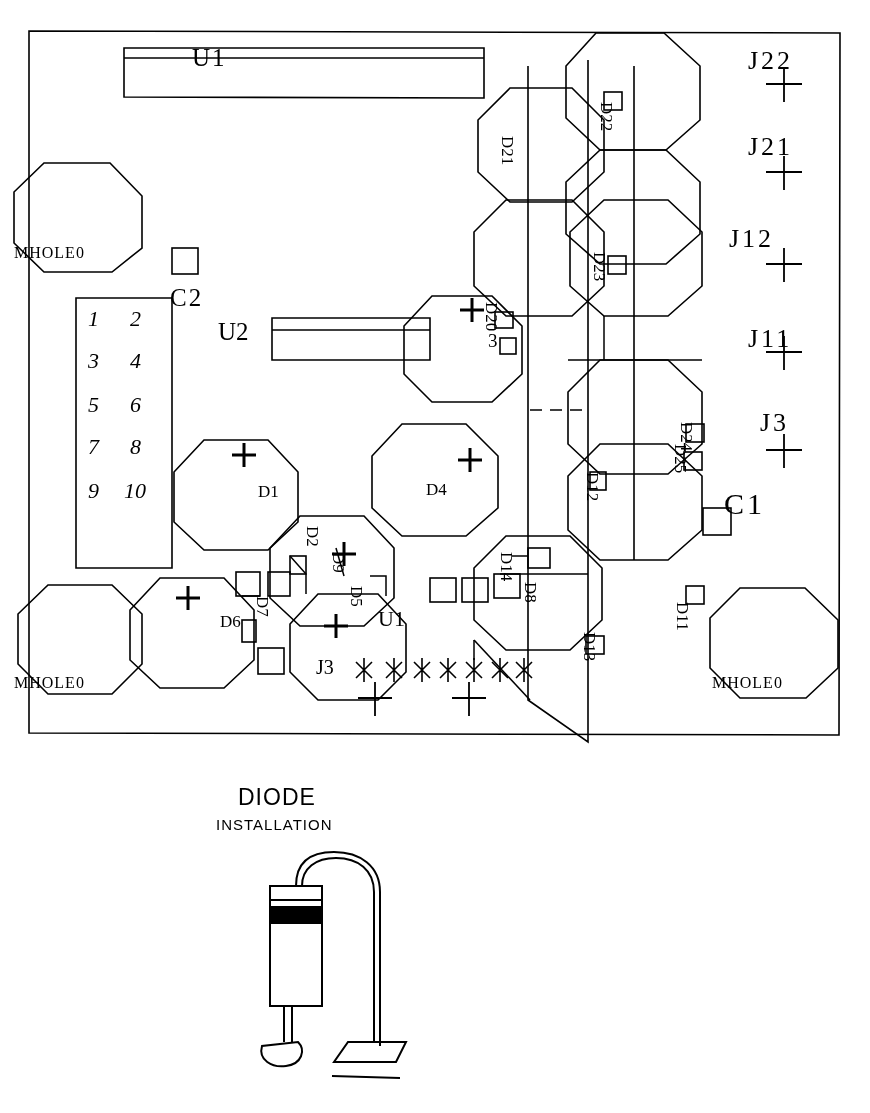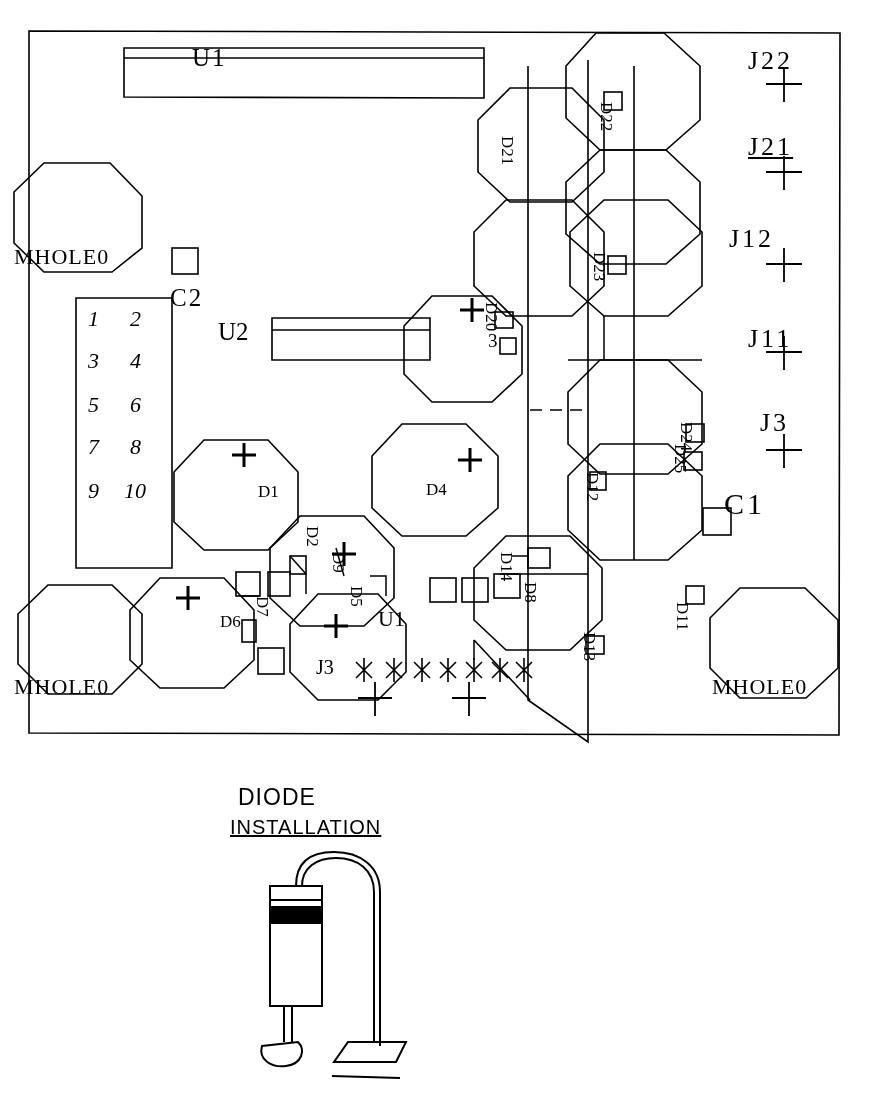--- a/index.html
+++ b/index.html
@@ -1,19 +1,19 @@
 <!DOCTYPE html>
 <html><head>
 <meta charset="utf-8">
 <style>
   html,body{margin:0;padding:0;background:#ffffff;}
   body{width:870px;height:1113px;position:relative;font-family:"Liberation Serif",serif;color:#000;}
   #board{position:absolute;left:0;top:0;width:870px;height:1113px;}
   .lbl{position:absolute;font-family:"Liberation Serif",serif;color:#000;white-space:nowrap;}
-  .mhole{font-size:22px;letter-spacing:1px;}
+  .mhole{font-size:16px;letter-spacing:1px;}
   .jlbl{font-size:26px;letter-spacing:3px;}
   .num{font-size:22px;font-style:italic;font-family:"Liberation Serif",serif;}
   .refd{font-size:17px;}
   .big{font-size:25px;letter-spacing:2px;}
   .vert{transform-origin:0 0;}
   .title{position:absolute;font-family:"Liberation Sans",sans-serif;font-size:20px;}
   svg{display:block;}
 </style>
 </head>
 <body>
@@ -163,21 +163,21 @@
 <div class="lbl big" style="left:192px;top:44px;">U1</div>
 <div class="lbl big" style="left:170px;top:284px;">C2</div>
 <div class="lbl" style="left:218px;top:318px;font-size:25px;">U2</div>
 <div class="lbl" style="left:724px;top:487px;font-size:30px;letter-spacing:3px;">C1</div>
 
 <div class="lbl mhole" style="left:14px;top:244px;">MHOLE0</div>
 <div class="lbl mhole" style="left:14px;top:674px;">MHOLE0</div>
 <div class="lbl mhole" style="left:712px;top:674px;">MHOLE0</div>
 
 <div class="lbl jlbl" style="left:748px;top:46px;">J22</div>
-<div class="lbl jlbl" style="left:748px;top:132px;text-decoration:underline;">J21</div>
+<div class="lbl jlbl" style="left:748px;top:132px;">J21</div>
 <div class="lbl jlbl" style="left:729px;top:224px;">J12</div>
 <div class="lbl jlbl" style="left:748px;top:324px;">J11</div>
 <div class="lbl jlbl" style="left:760px;top:408px;">J3</div>
 
 <div class="lbl num" style="left:88px;top:306px;">1</div>
 <div class="lbl num" style="left:130px;top:306px;">2</div>
 <div class="lbl num" style="left:88px;top:348px;">3</div>
 <div class="lbl num" style="left:130px;top:348px;">4</div>
 <div class="lbl num" style="left:88px;top:392px;">5</div>
 <div class="lbl num" style="left:130px;top:392px;">6</div>
@@ -202,15 +202,15 @@
 <div class="lbl refd vert" style="left:517px;top:136px;transform:rotate(90deg);">D21</div>
 <div class="lbl refd vert" style="left:616px;top:102px;transform:rotate(90deg);">D22</div>
 <div class="lbl refd vert" style="left:609px;top:252px;transform:rotate(90deg);">D23</div>
 <div class="lbl refd vert" style="left:696px;top:422px;transform:rotate(90deg);">D24</div>
 <div class="lbl refd vert" style="left:690px;top:444px;transform:rotate(90deg);">D25</div>
 <div class="lbl refd" style="left:378px;top:606px;font-size:22px;">U1</div>
 <div class="lbl refd" style="left:316px;top:656px;font-size:20px;">J3</div>
 <div class="lbl refd" style="left:488px;top:330px;font-size:19px;">3</div>
 
 <div class="title" style="left:238px;top:784px;font-size:23px;letter-spacing:1px;">DIODE</div>
-<div class="title" style="left:230px;top:816px;font-size:20px;letter-spacing:1px;text-decoration:underline;">INSTALLATION</div>
+<div class="title" style="left:216px;top:816px;font-size:15px;letter-spacing:1px;">INSTALLATION</div>
 
 </div>
 
 </body></html>

